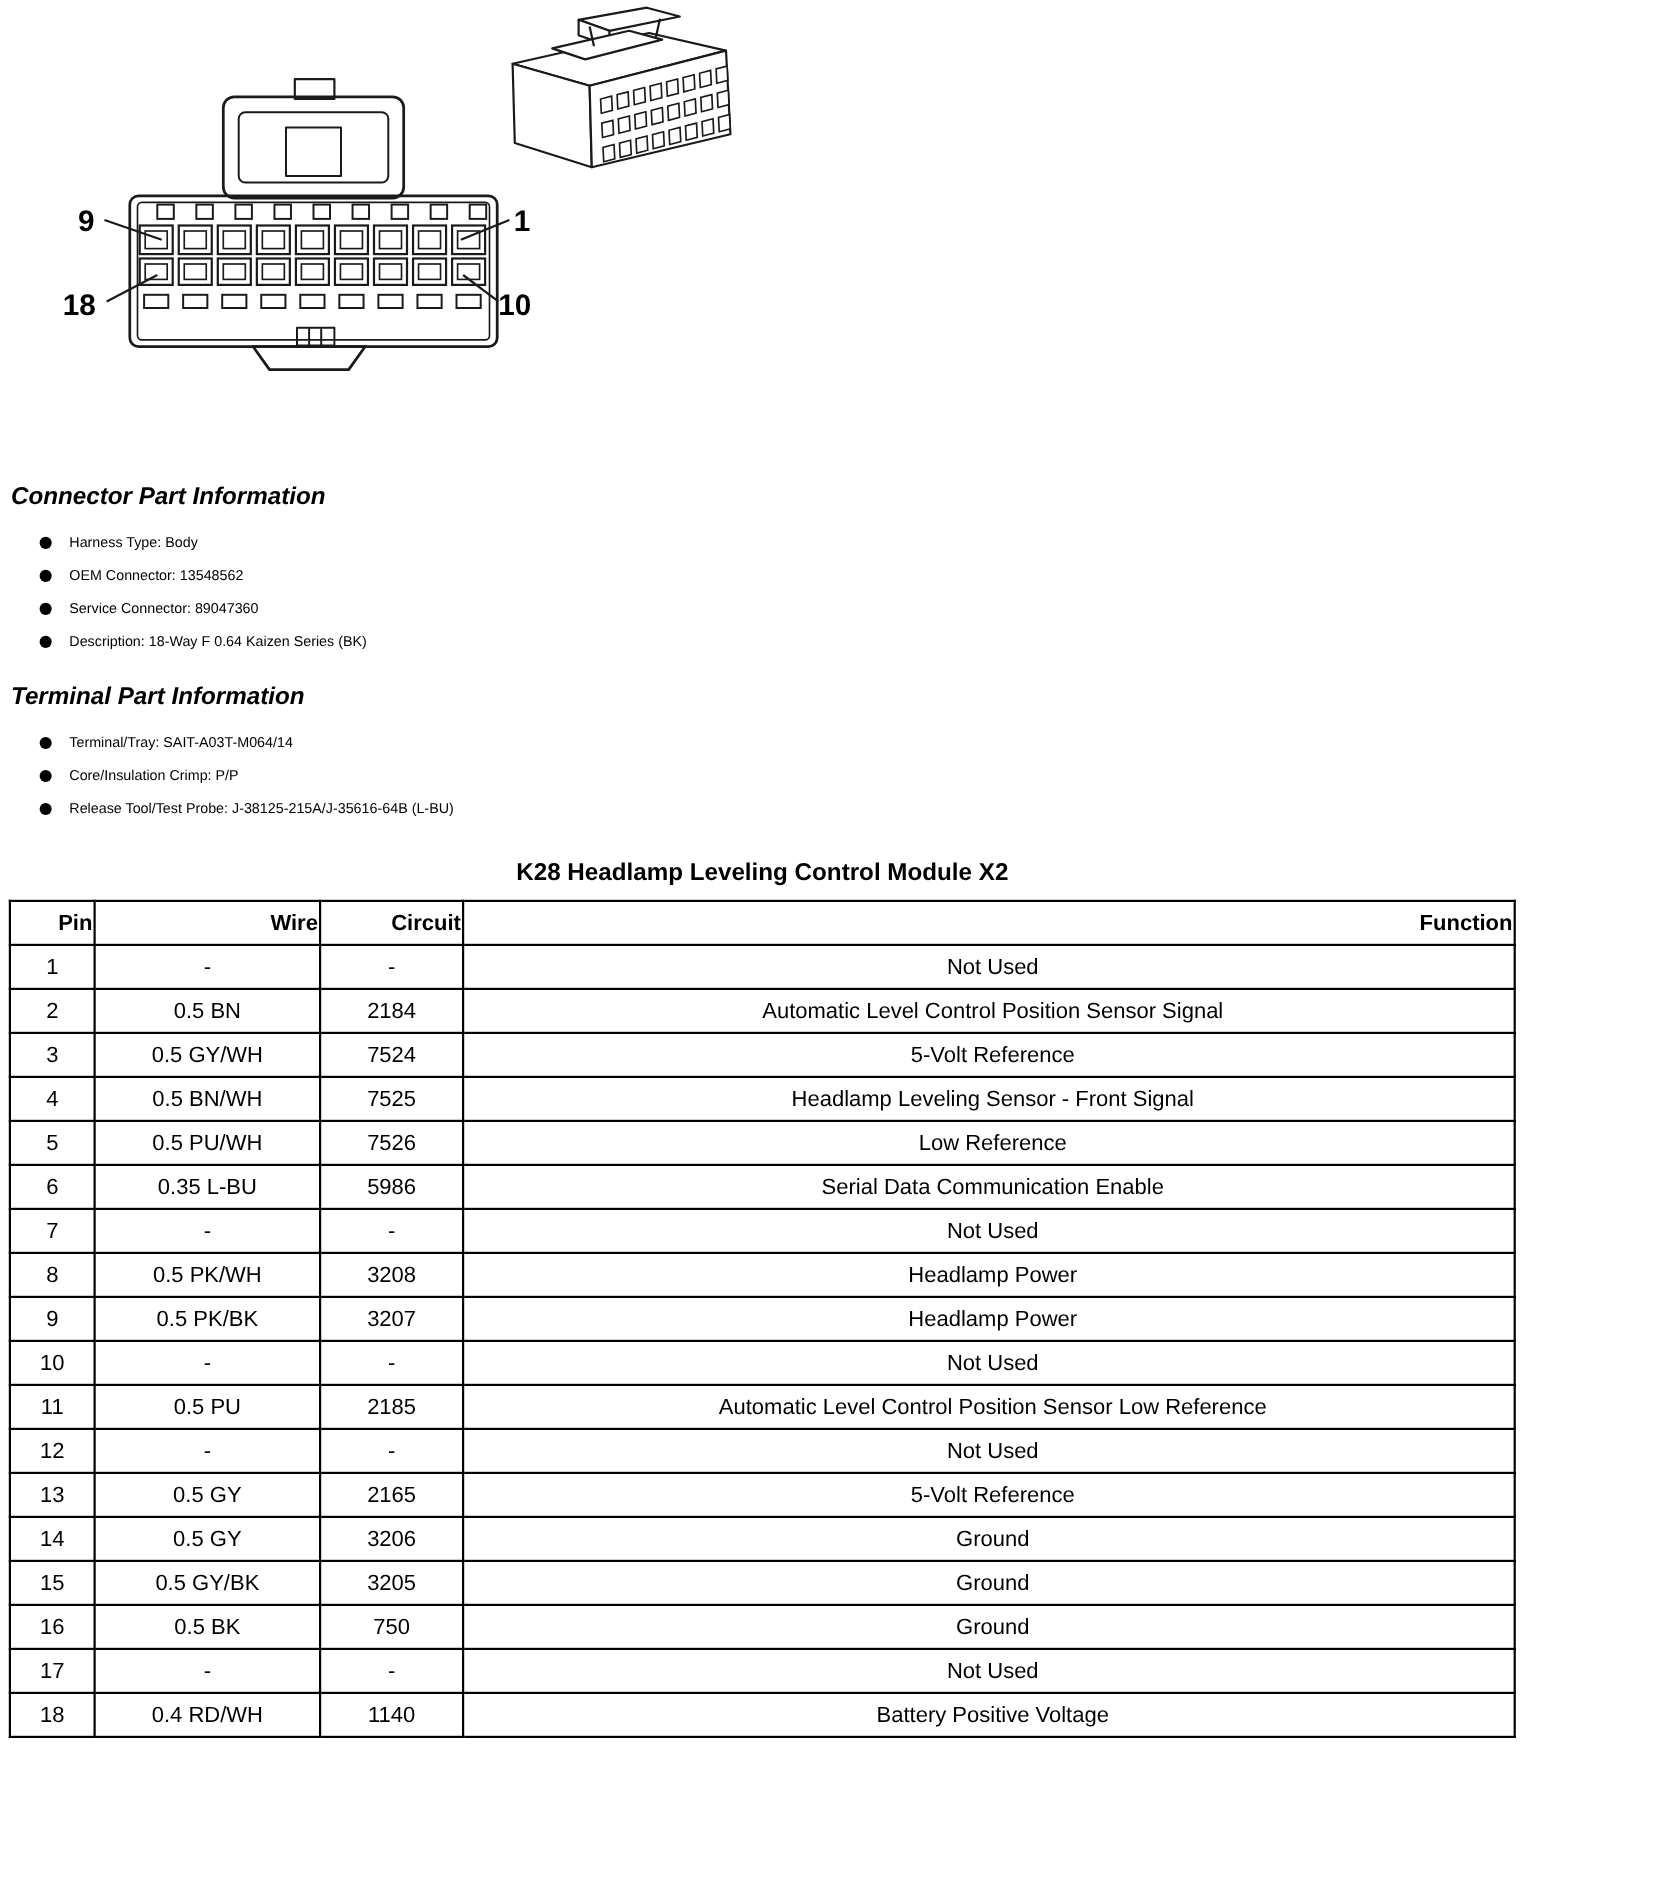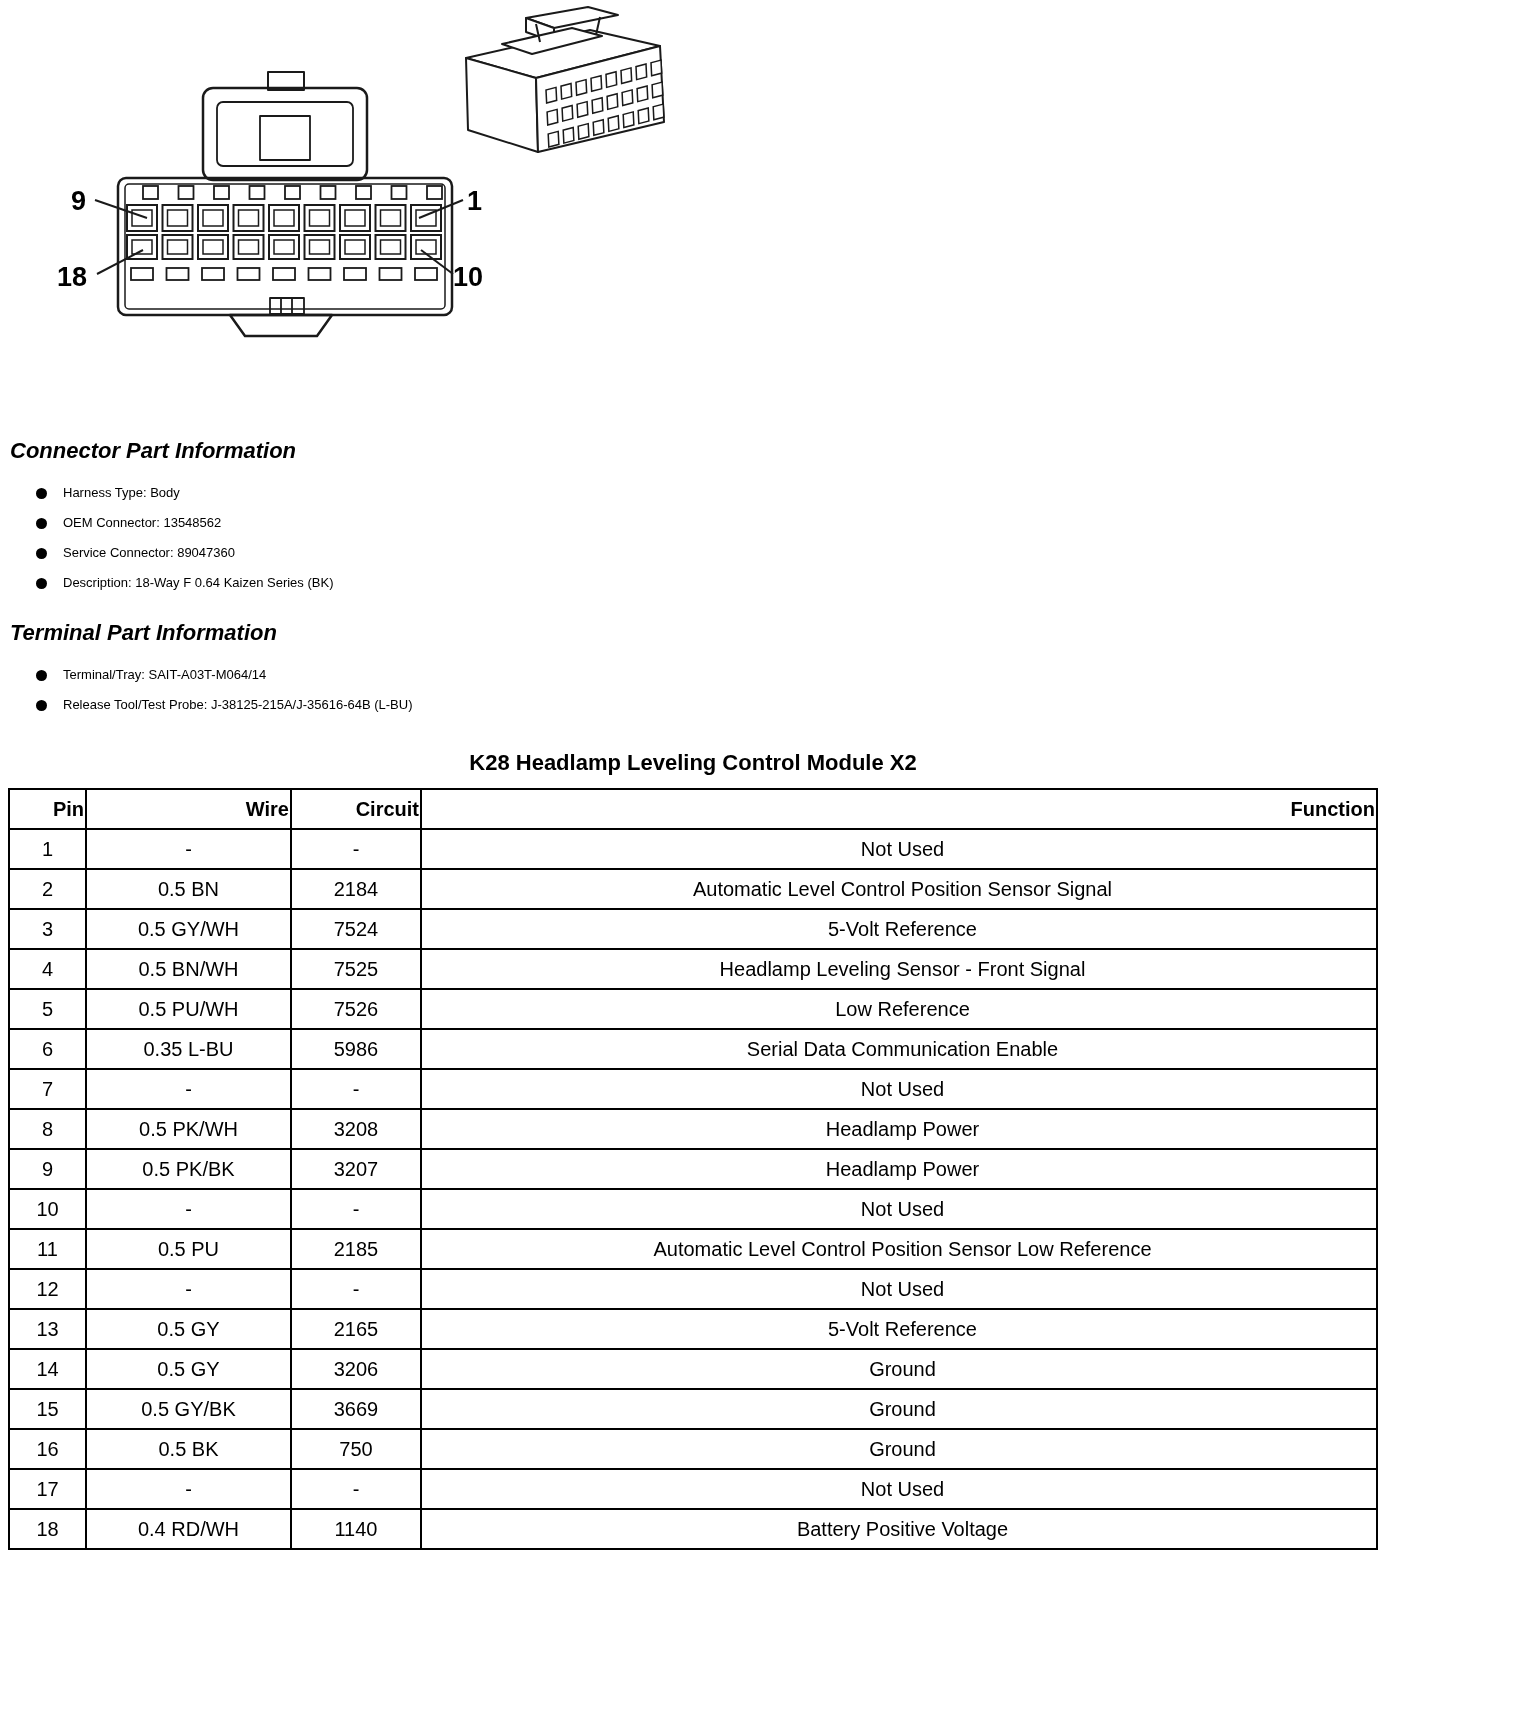--- a/index.html
+++ b/index.html
@@ -186,20 +186,21 @@
     <ul class="info-list">
       <li>Harness Type: Body</li>
       <li>OEM Connector: 13548562</li>
       <li>Service Connector: 89047360</li>
       <li>Description: 18-Way F 0.64 Kaizen Series (BK)</li>
     </ul>
 
     <h2 class="section-heading second">Terminal Part Information</h2>
     <ul class="info-list">
       <li>Terminal/Tray: SAIT-A03T-M064/14</li>
+      <li>Core/Insulation Crimp: P/P</li>
       <li>Release Tool/Test Probe: J-38125-215A/J-35616-64B (L-BU)</li>
     </ul>
 
     <div class="table-title">K28 Headlamp Leveling Control Module X2</div>
 
     <table class="pinout">
       <colgroup>
         <col style="width:77px">
           <col style="width:205px">
           <col style="width:130px">
@@ -294,21 +295,21 @@
   </tr>
           <tr>
     <td class="c-pin">14</td>
     <td class="c-wire">0.5 GY</td>
     <td class="c-circuit">3206</td>
     <td class="c-func">Ground</td>
   </tr>
           <tr>
     <td class="c-pin">15</td>
     <td class="c-wire">0.5 GY/BK</td>
-    <td class="c-circuit">3669</td>
+    <td class="c-circuit">3205</td>
     <td class="c-func">Ground</td>
   </tr>
           <tr>
     <td class="c-pin">16</td>
     <td class="c-wire">0.5 BK</td>
     <td class="c-circuit">750</td>
     <td class="c-func">Ground</td>
   </tr>
           <tr>
     <td class="c-pin">17</td>

